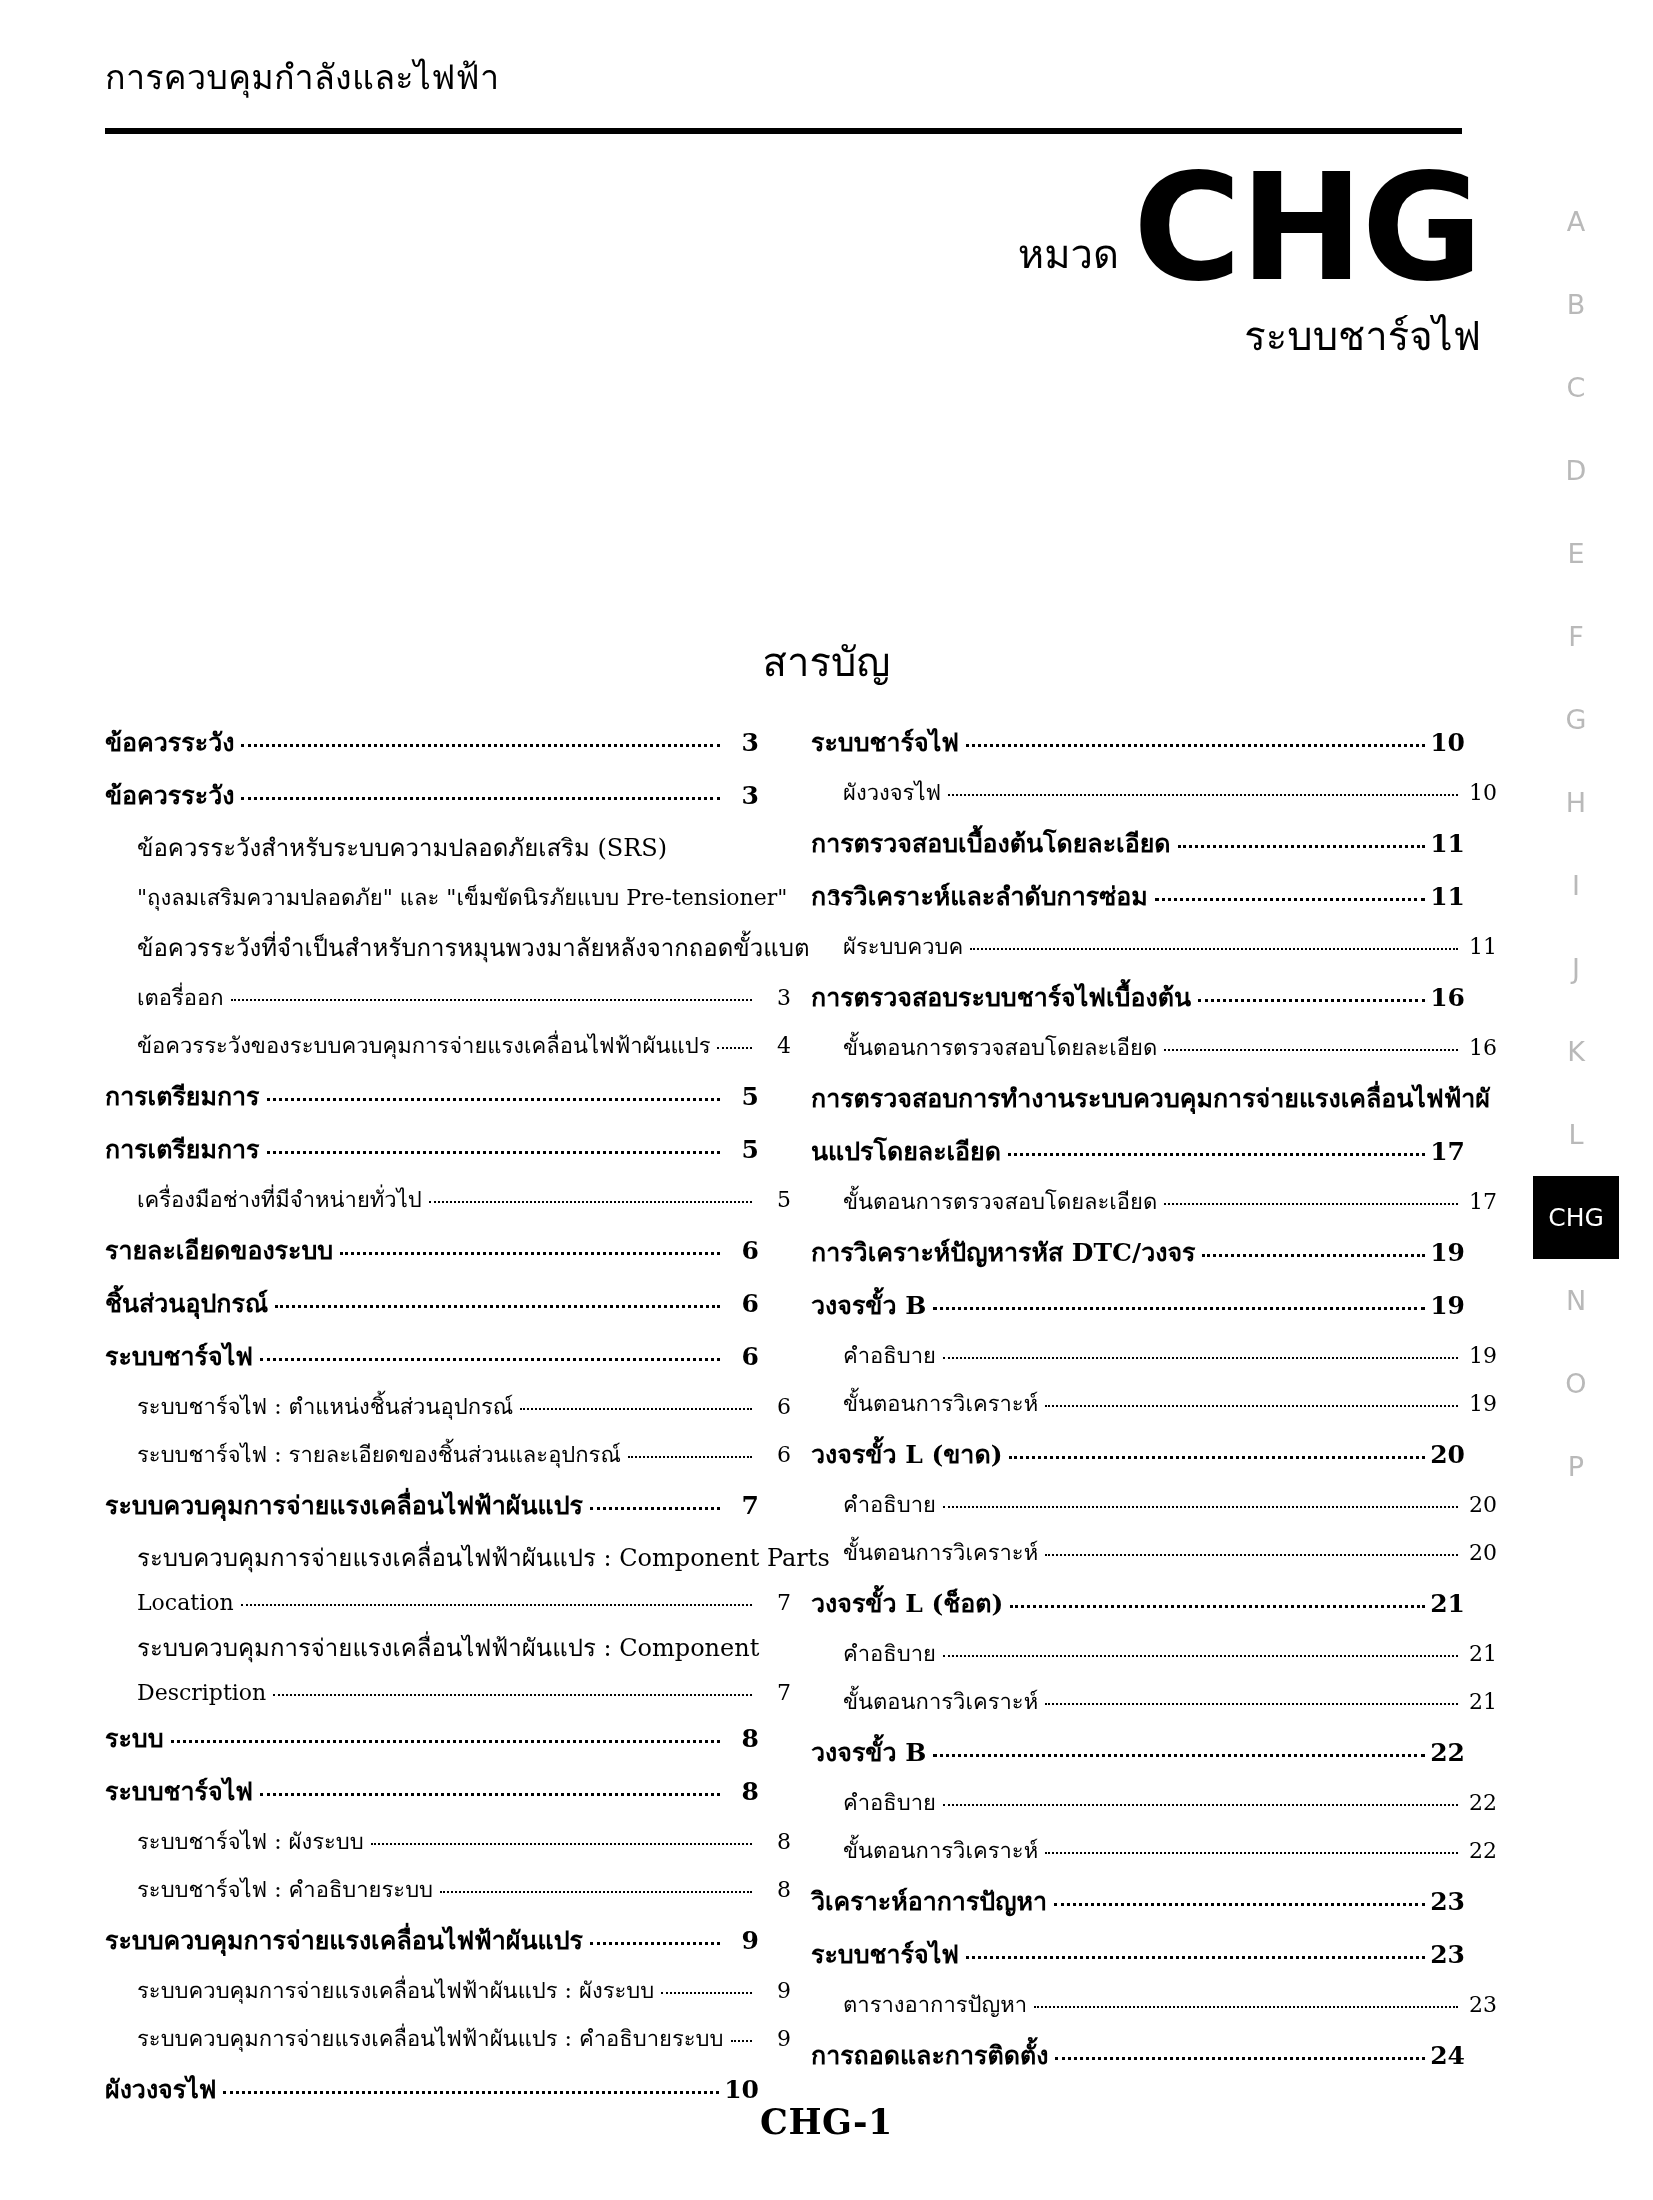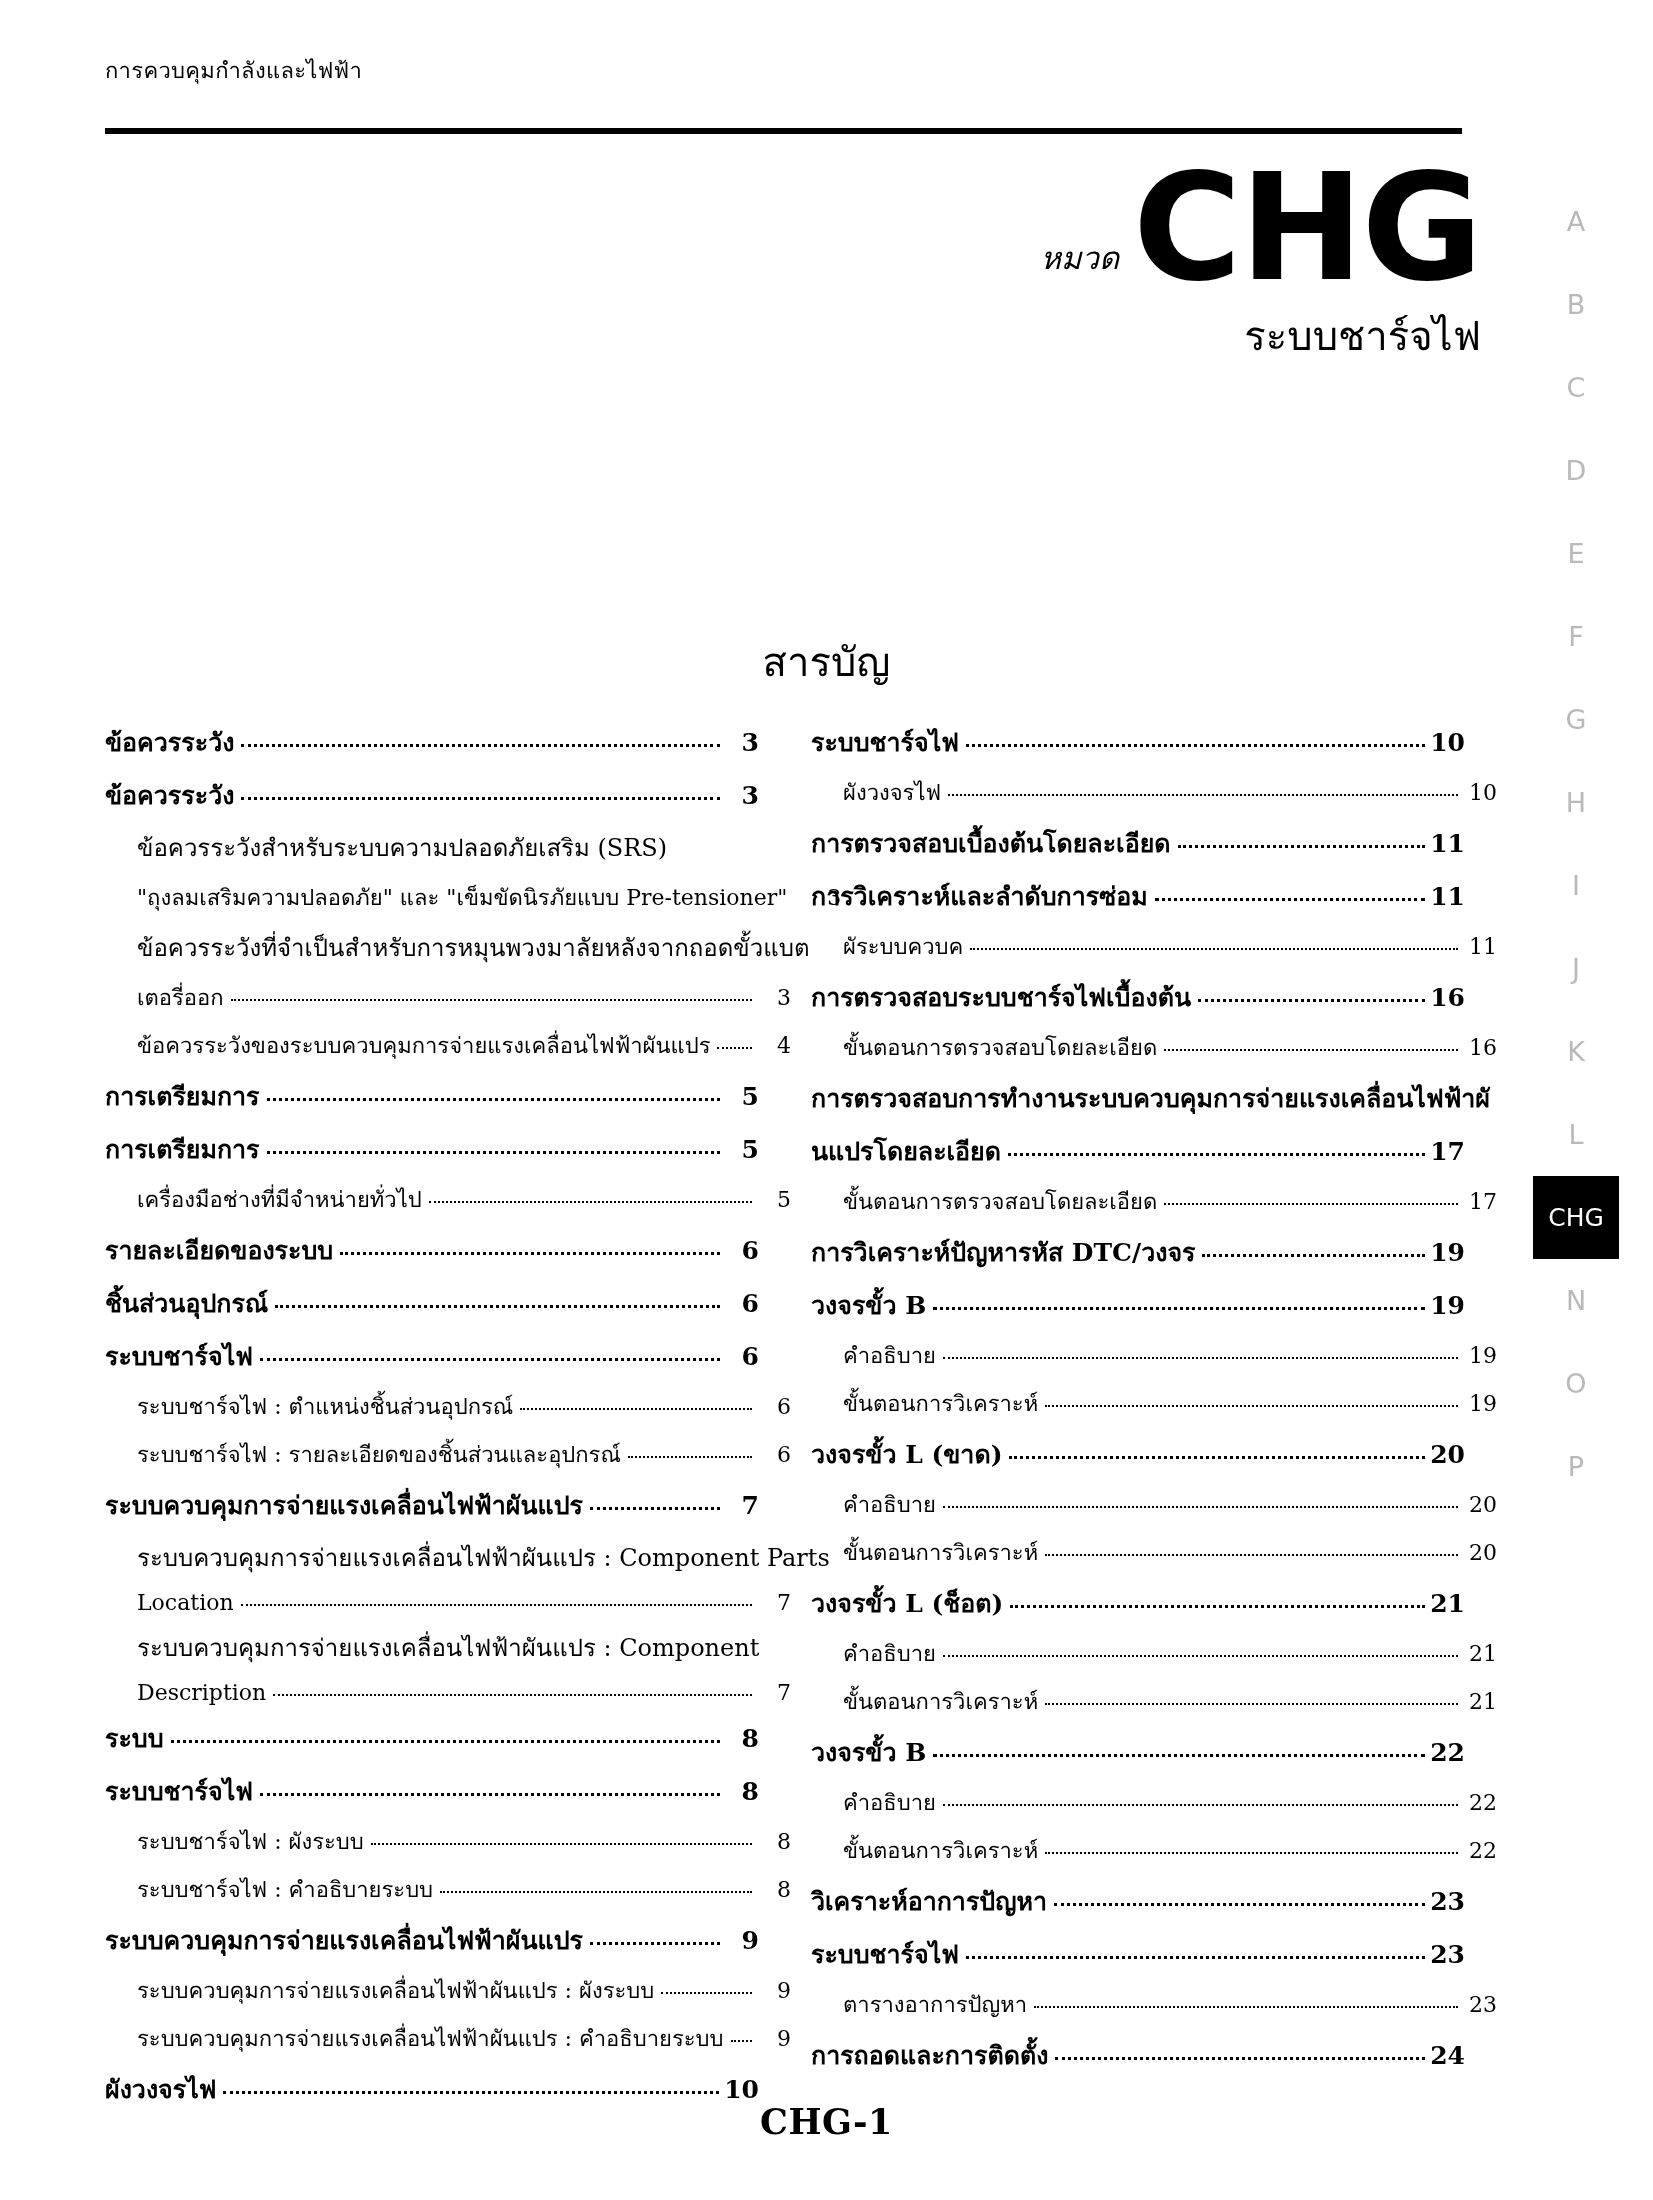--- a/index.html
+++ b/index.html
@@ -23,21 +23,21 @@
 
   
   .page-header {
     position: absolute;
     left: 105px;
     top: 58px;
     width: 1355px;
   }
   .page-header .header-title {
     font-family: "DejaVu Serif", "Liberation Serif", serif;
-    font-size: 22px;
+    font-size: 34px;
     letter-spacing: 0.3px;
     line-height: 1.15;
     white-space: nowrap;
   }
   .header-rule {
     position: absolute;
     left: 105px;
     top: 128px;
     width: 1357px;
     height: 6px;
@@ -53,25 +53,24 @@
     width: 900px;
   }
   .title-row {
     display: flex;
     align-items: flex-end;
     justify-content: flex-end;
     gap: 14px;
   }
   .title-kicker {
     font-family: "DejaVu Serif", "Liberation Serif", serif;
-    font-size: 31px;
+    font-size: 40px;
     padding-bottom: 22px;
     line-height: 1;
     white-space: nowrap;
-    font-style: italic;
   }
   .title-code {
     font-family: "DejaVu Sans", "Liberation Sans", sans-serif;
     font-weight: 700;
     font-size: 148px;
     line-height: 0.92;
     letter-spacing: -2px;
     white-space: nowrap;
   }
   .title-sub {

